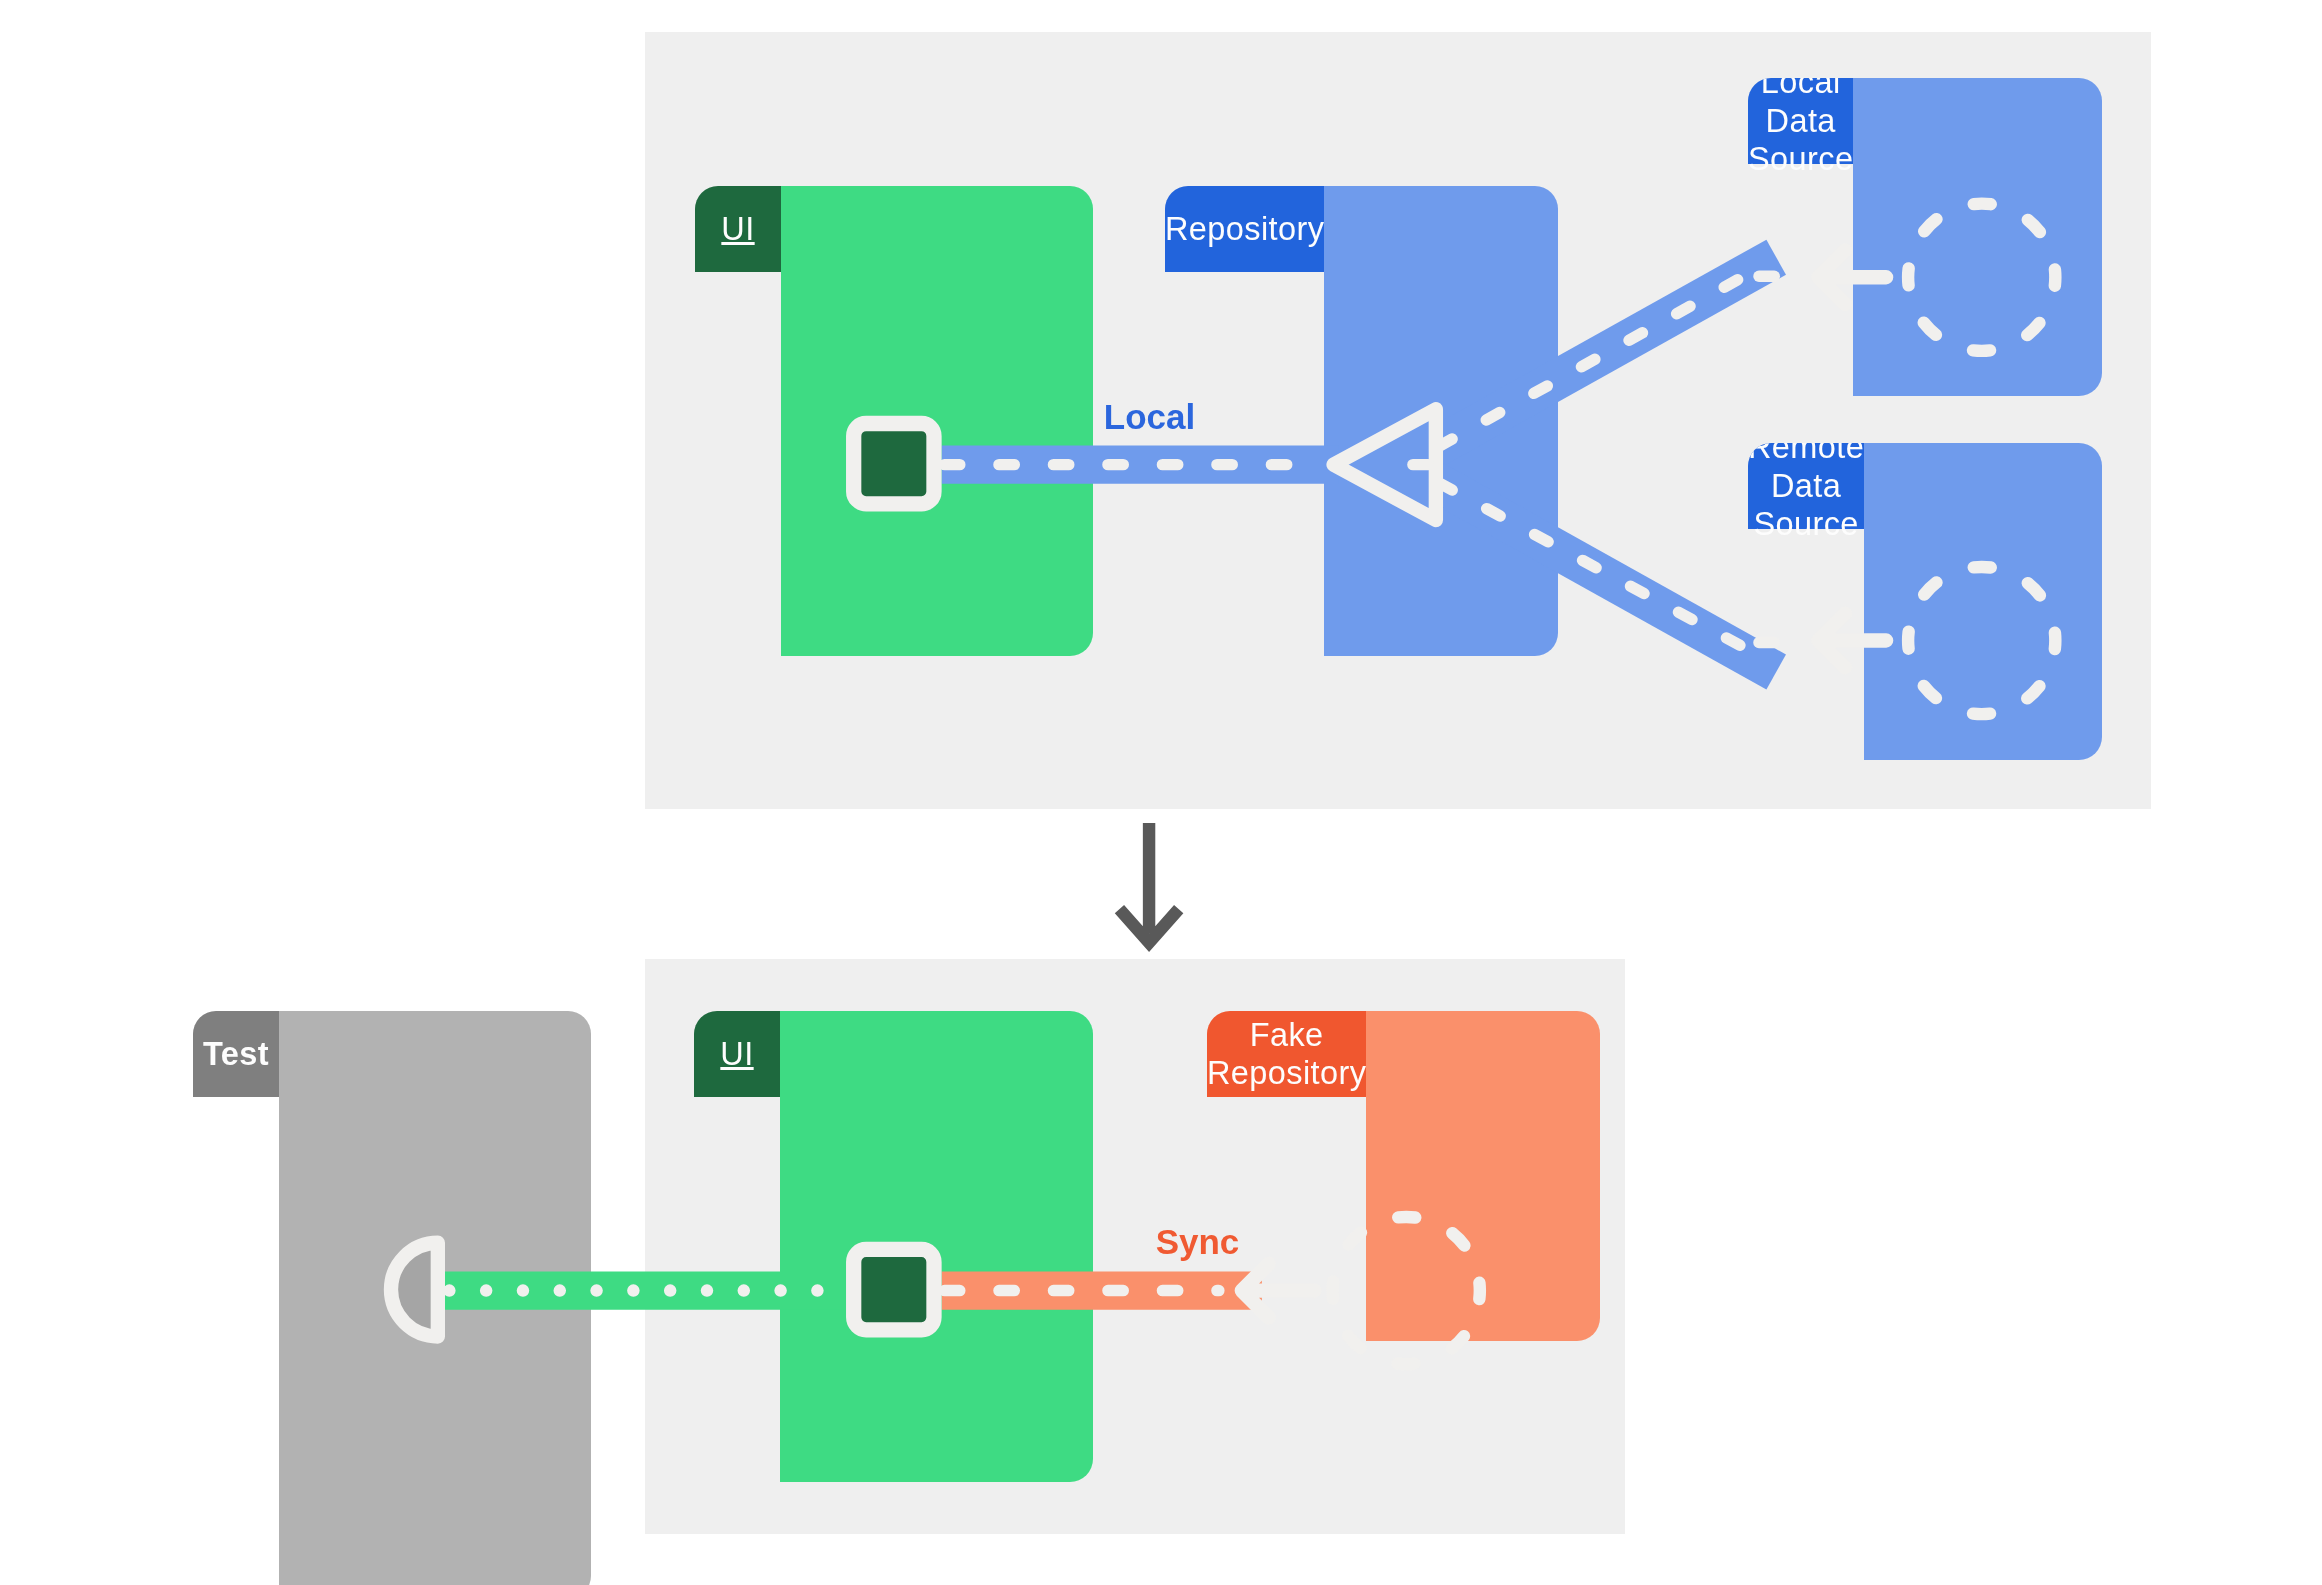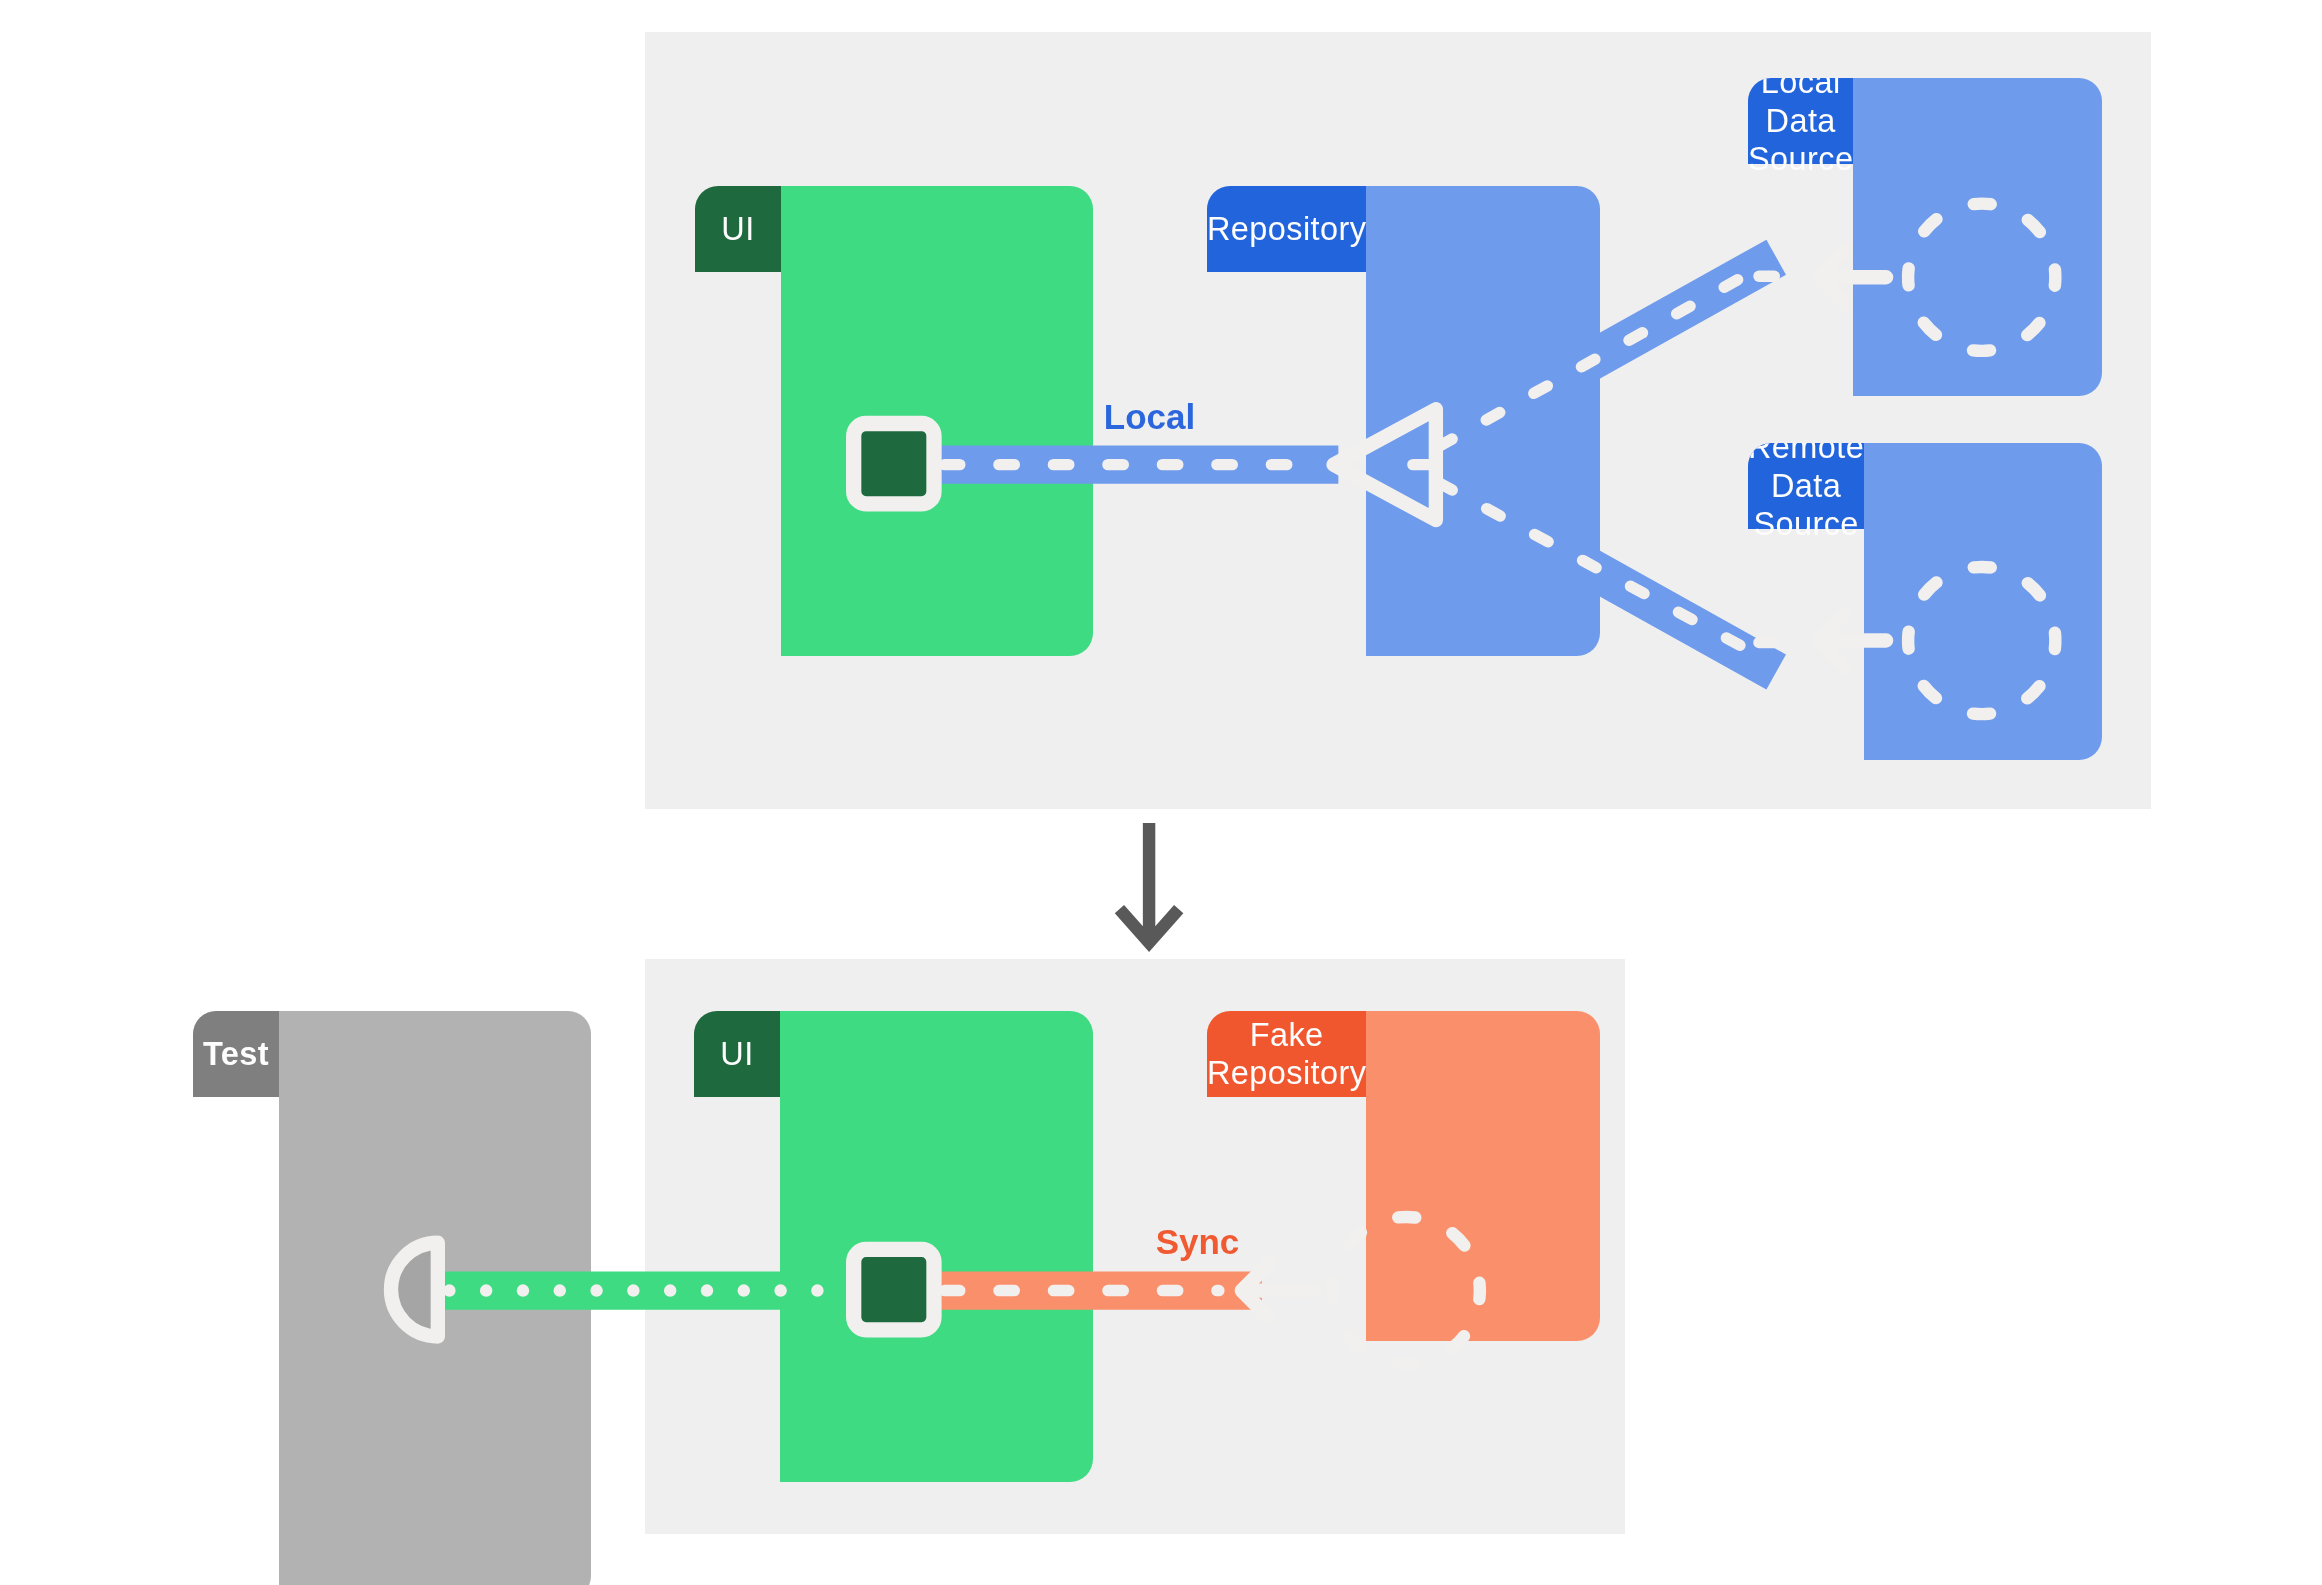--- a/index.html
+++ b/index.html
@@ -24,28 +24,28 @@
 
   .card{position:absolute; z-index:1; border-radius:23px; overflow:hidden; display:flex; flex-direction:row;}
   .card-header{
     height:86px; flex:0 0 86px; display:flex; align-items:center; justify-content:center;
     color:var(--header-text); font-size:32.5px; letter-spacing:0.4px; line-height:1.18;
     text-align:center; white-space:pre-line;
   }
   .card-body{flex:1 1 auto;}
 
   .card.ui-top   {left:695px; top:186px;  width:398px; height:470px;}
-  .card.repo     {left:1207px;top:186px;  width:393px; height:470px;}
+  .card.repo     {left:1165px;top:186px;  width:393px; height:470px;}
   .card.local    {left:1748px;top:78px;   width:354px; height:318px;}
   .card.remote   {left:1748px;top:443px;  width:354px; height:317px;}
   .card.test     {left:193px; top:1011px; width:398px; height:588px;font-weight:bold;}
   .card.ui-bottom{left:694px; top:1011px; width:399px; height:471px;}
   .card.fake     {left:1207px;top:1011px; width:393px; height:330px;}
 
-  .hdr-green {background:var(--green-header);}  .body-green {background:var(--green-body);}
+  .hdr-green {background:var(--green-header);text-decoration:underline;}  .body-green {background:var(--green-body);}
   .hdr-blue  {background:var(--blue-header);}   .body-blue  {background:var(--blue-body);}
   .hdr-orange{background:var(--orange-header);} .body-orange{background:var(--orange-body);}
   .hdr-gray  {background:var(--gray-header);}   .body-gray  {background:var(--gray-body);}
 
   svg.overlay{position:absolute; left:0; top:0; z-index:2; pointer-events:none;}
 
   .band{fill:none; stroke-width:40px;}
   .band.diag{stroke-width:42px;}
   .band.blue{stroke:var(--blue-body);}
   .band.green{stroke:var(--green-body);}

